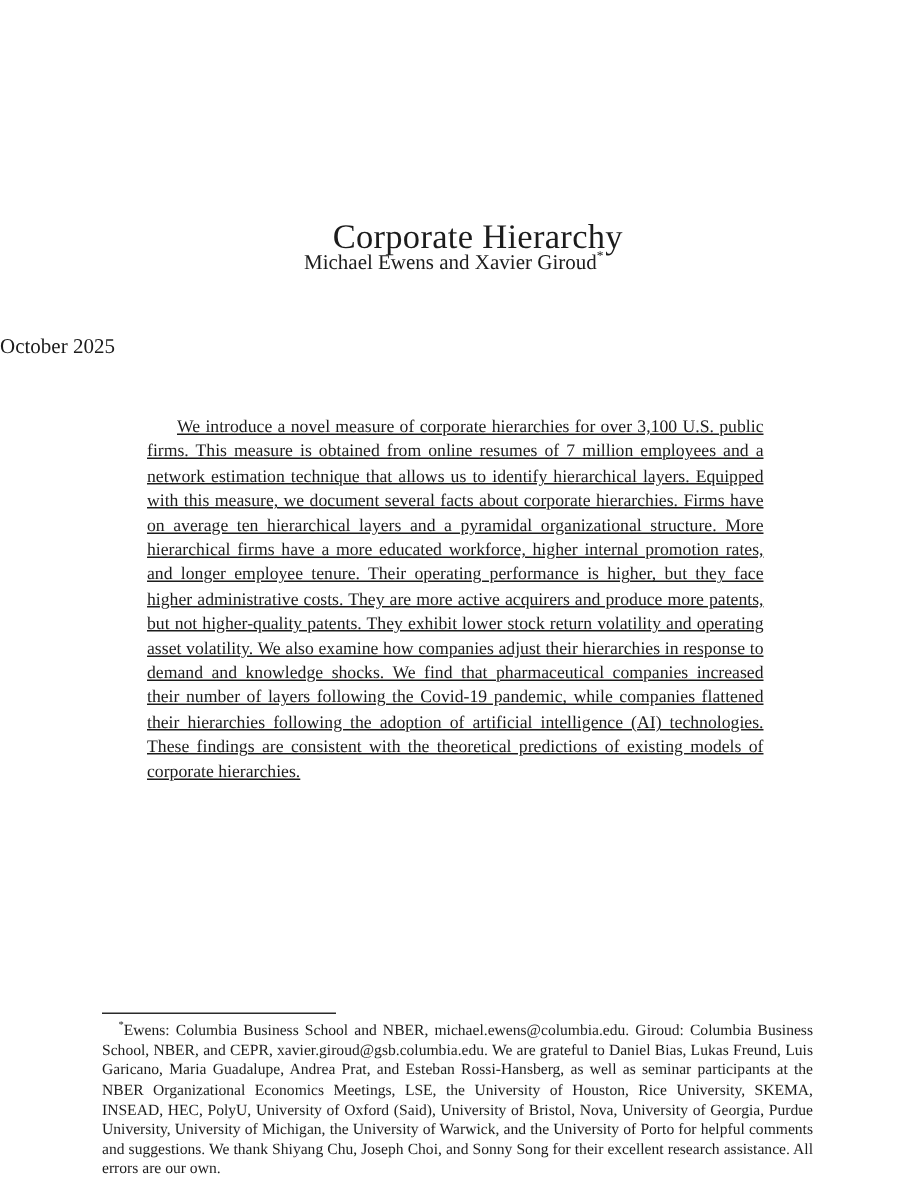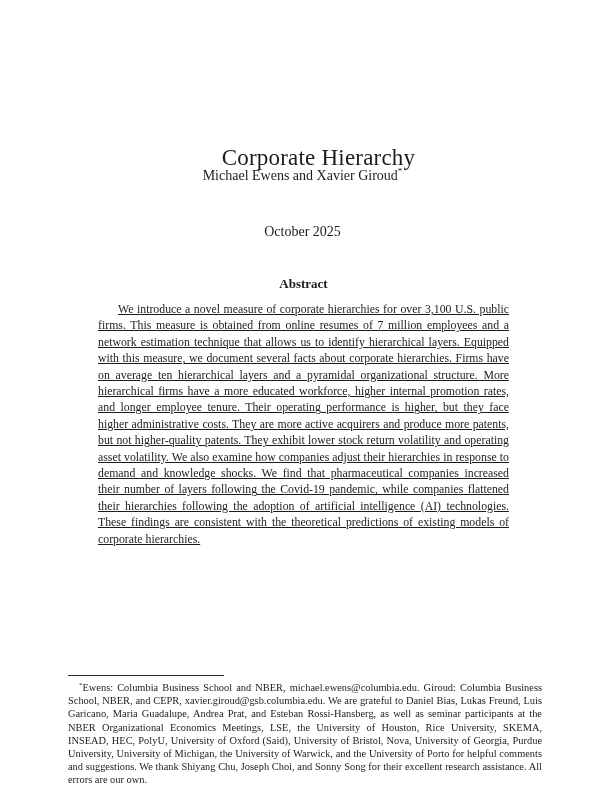--- a/index.html
+++ b/index.html
@@ -38,21 +38,21 @@
   .authors sup {
     font-size: 9px;
     vertical-align: super;
     line-height: 0;
   }
   .date {
     position: absolute;
     top: 224px;
     left: 0;
     width: 100%;
-    text-align: center;
+    text-align: left;
     font-size: 14px;
   }
   .abstract {
     position: absolute;
     top: 276px;
     left: 98px;
     width: 411px;
   }
   .abstract-heading {
     text-align: center;
@@ -100,21 +100,20 @@
 
   <h1 class="title">Corporate Hierarchy</h1>
 
   <div class="authors">
     <span>Michael Ewens and Xavier Giroud</span><sup>*</sup>
   </div>
 
   <div class="date">October 2025</div>
 
   <div class="abstract">
-    <div class="abstract-heading">Abstract</div>
     <p class="abstract-text">We introduce a novel measure of corporate hierarchies for over 3,100 U.S. public firms. This measure is obtained from online resumes of 7 million employees and a network estimation technique that allows us to identify hierarchical layers. Equipped with this measure, we document several facts about corporate hierarchies. Firms have on average ten hierarchical layers and a pyramidal organizational structure. More hierarchical firms have a more educated workforce, higher internal promotion rates, and longer employee tenure. Their operating performance is higher, but they face higher administrative costs. They are more active acquirers and produce more patents, but not higher-quality patents. They exhibit lower stock return volatility and operating asset volatility. We also examine how companies adjust their hierarchies in response to demand and knowledge shocks. We find that pharmaceutical companies increased their number of layers following the Covid-19 pandemic, while companies flattened their hierarchies following the adoption of artificial intelligence (AI) technologies. These findings are consistent with the theoretical predictions of existing models of corporate hierarchies.</p>
   </div>
 
   <div class="footnote">
     <hr class="footnote-rule">
     <p class="footnote-text"><sup>*</sup><span>Ewens: Columbia Business School and NBER, michael.ewens@columbia.edu. Giroud: Columbia Business School, NBER, and CEPR, xavier.giroud@gsb.columbia.edu. We are grateful to Daniel Bias, Lukas Freund, Luis Garicano, Maria Guadalupe, Andrea Prat, and Esteban Rossi-Hansberg, as well as seminar participants at the NBER Organizational Economics Meetings, LSE, the University of Houston, Rice University, SKEMA, INSEAD, HEC, PolyU, University of Oxford (Said), University of Bristol, Nova, University of Georgia, Purdue University, University of Michigan, the University of Warwick, and the University of Porto for helpful comments and suggestions. We thank Shiyang Chu, Joseph Choi, and Sonny Song for their excellent research assistance. All errors are our own.</span></p>
   </div>
 
 </div>
 

